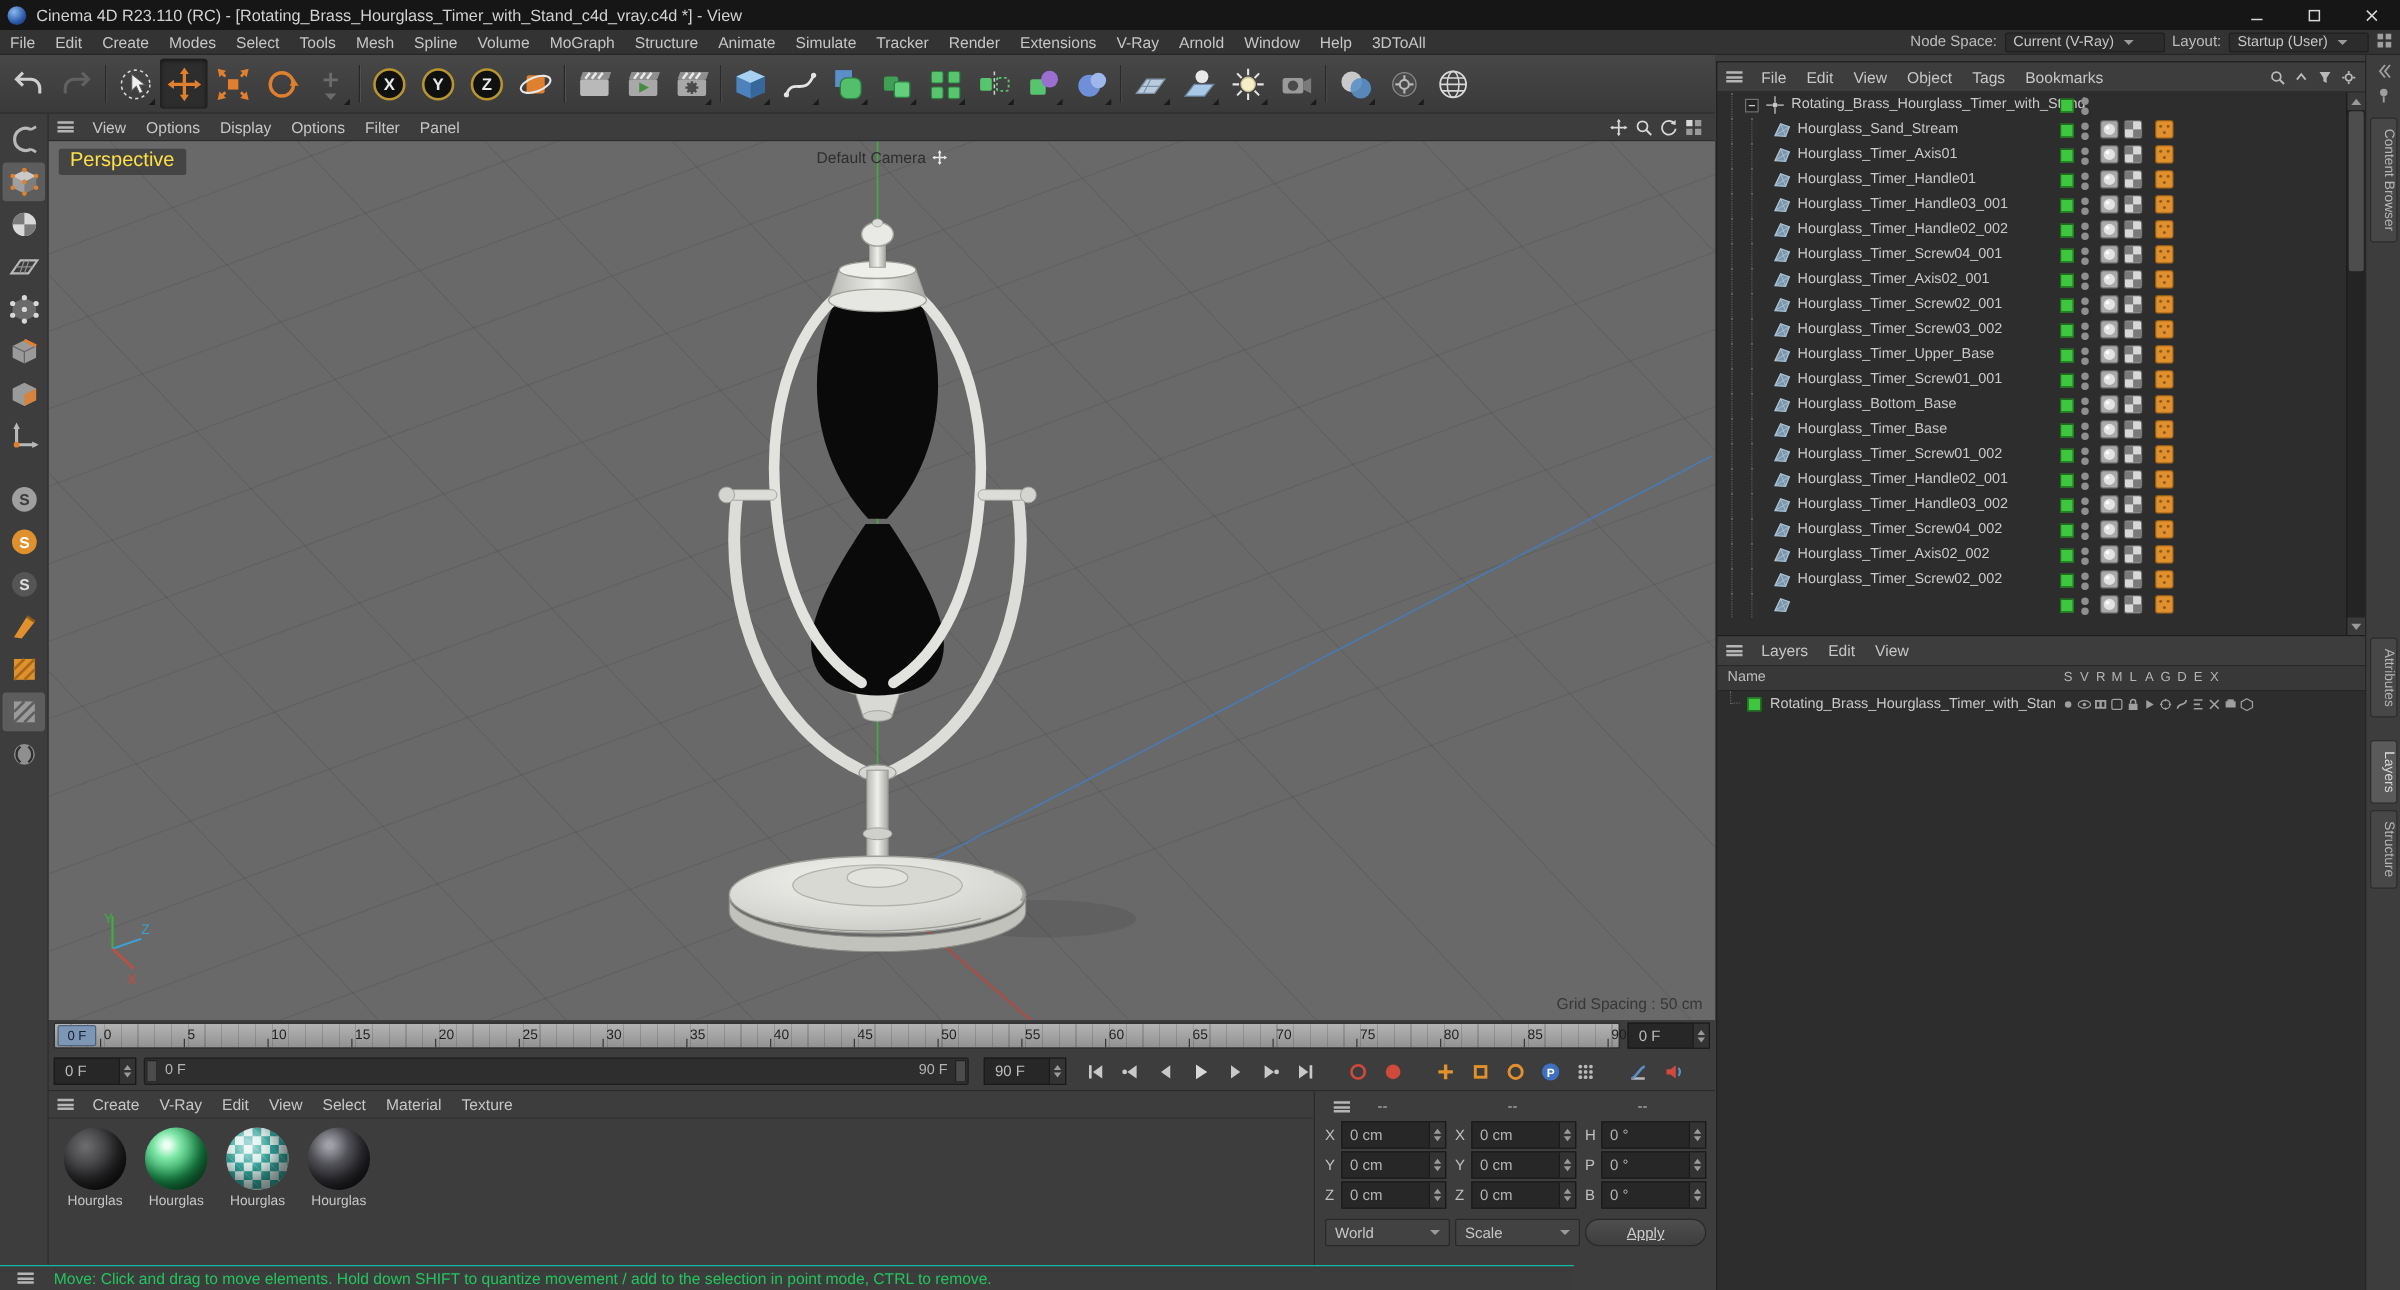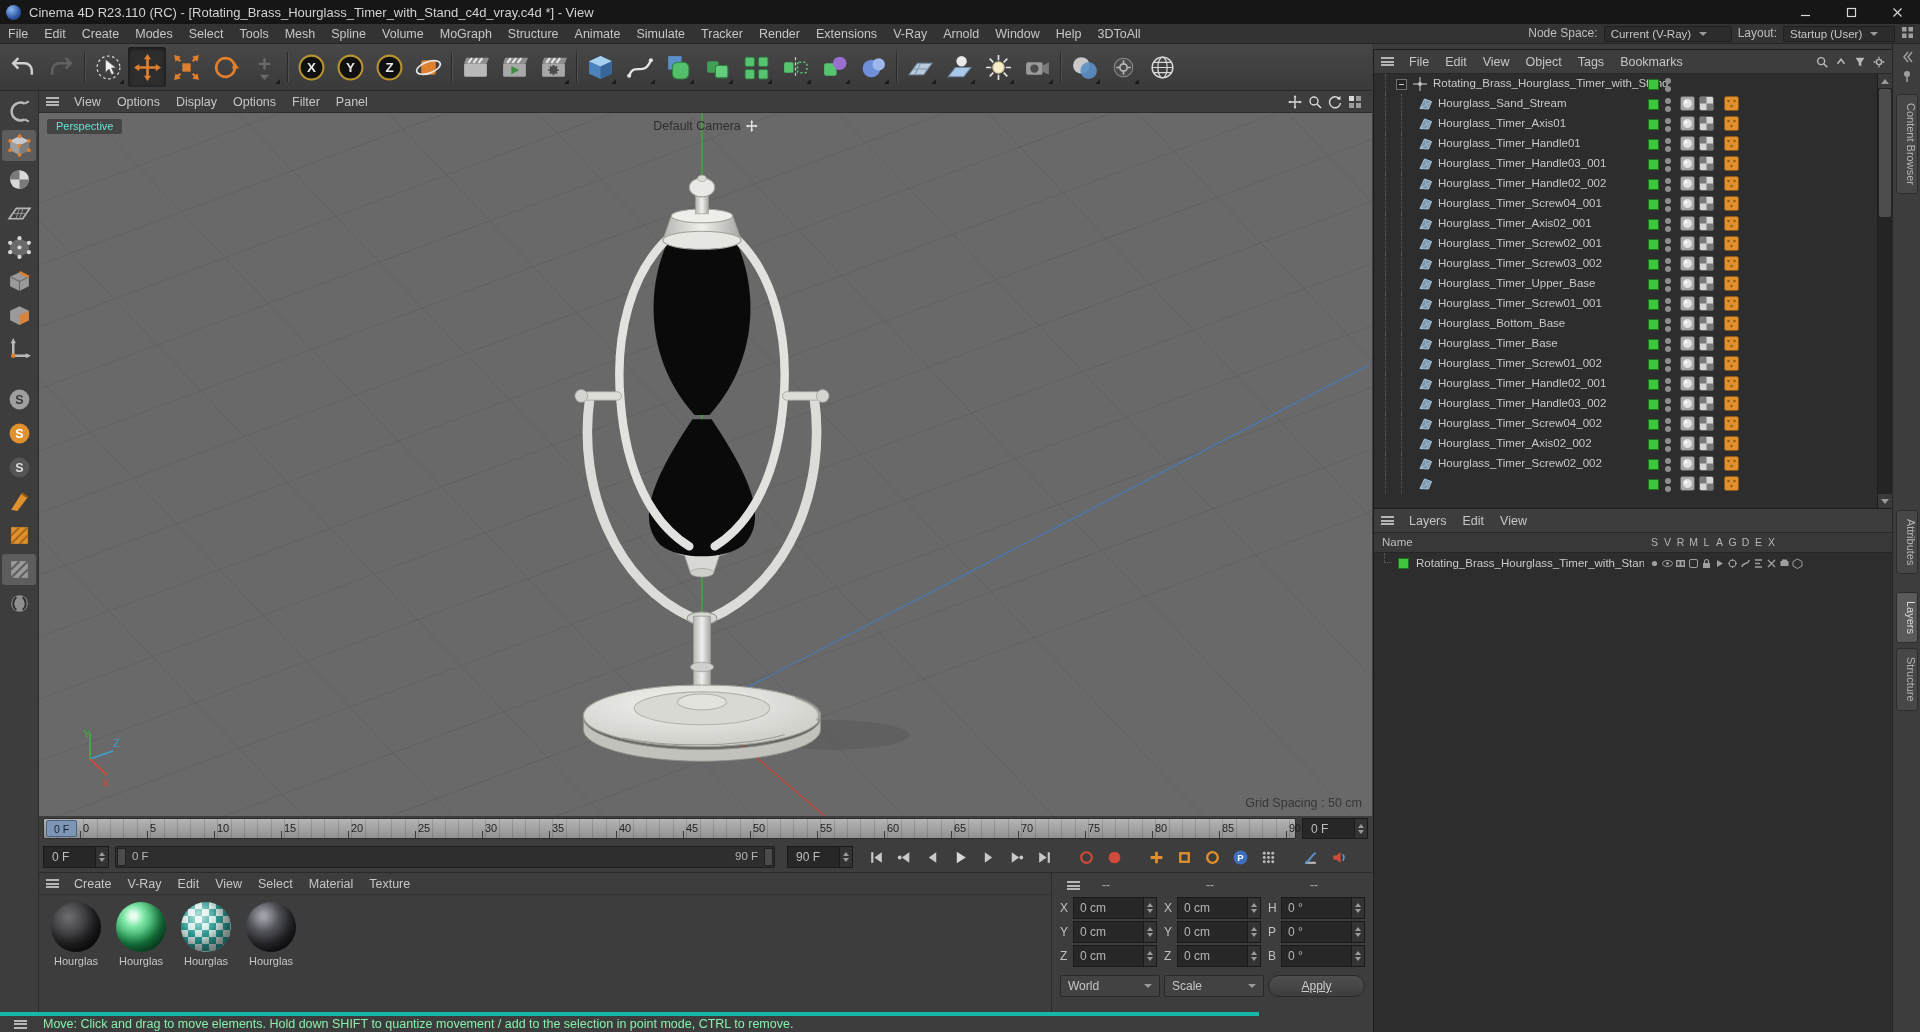--- a/index.html
+++ b/index.html
@@ -40,21 +40,21 @@
   .pal-gap{height:13px;flex:none;}
 
   
   .vp-menubar{position:absolute;left:39px;top:91px;width:1333px;height:22px;background:#3d3d3d;border-bottom:1px solid #2c2c2c;display:flex;align-items:center;font-size:12.5px;}
   .vp-corner{margin-left:auto;display:flex;gap:6px;padding-right:10px;}
   .vp-corner span svg{width:14px;height:14px;}
   .viewport{position:absolute;left:39px;top:113px;width:1333px;height:703px;background:#696969;overflow:hidden;}
   #axes,#model{position:absolute;}
   #axes{left:0;top:0;}
   #model{left:483px;top:56px;}
-  .vp-label{position:absolute;left:8px;top:6px;background:rgba(25,25,25,.45);color:#5eead4;padding:1px 9px 2px;border-radius:2px;font-size:11px;}
+  .vp-label{position:absolute;left:8px;top:6px;background:rgba(25,25,25,.45);color:#fde047;padding:1px 9px 2px;border-radius:2px;font-size:16px;}
   .vp-camera{position:absolute;left:50%;top:6px;transform:translateX(-50%);color:#2e2e2e;font-size:12.5px;display:flex;align-items:center;gap:5px;}
   .vp-grid-label{position:absolute;right:10px;bottom:6px;color:#373737;font-size:12.5px;}
   .gizmo{position:absolute;left:24px;top:612px;}
 
   
   .timeline{position:absolute;left:39px;top:816px;width:1333px;height:25px;background:#3d3d3d;}
   .ruler{position:absolute;left:4px;top:2px;width:1253px;height:21px;background:linear-gradient(#b4b4b4,#919191);border:1px solid #2e2e2e;border-radius:2px;background-image:repeating-linear-gradient(90deg,transparent 0 12.4px,rgba(0,0,0,.14) 12.4px 13.4px),linear-gradient(#b4b4b4,#919191);}
   .tick{position:absolute;top:0;height:100%;}
   .tick i{position:absolute;left:0;bottom:0;width:1px;height:7px;background:#3a3a3a;}
   .tick span{position:absolute;left:3px;top:3px;font-size:11px;color:#1f1f1f;}
@@ -94,21 +94,21 @@
   
   .coords{width:320px;position:relative;font-size:12px;}
   .co-burger{position:absolute;left:8px;top:6px;}
   .co-h{position:absolute;top:5px;color:#b5b5b5;}
   .co-label{position:absolute;width:12px;color:#c0c0c0;line-height:22px;}
   .co-field{position:absolute;width:84px;height:22px;background:#272727;border:1px solid #1a1a1a;display:flex;align-items:center;padding-left:6px;color:#b5b5b5;}
   .co-select{position:absolute;height:22px;background:#424242;border:1px solid #292929;border-radius:2px;display:flex;align-items:center;justify-content:space-between;padding:0 7px;color:#c6c6c6;}
   .apply{position:absolute;height:22px;background:linear-gradient(#4e4e4e,#3e3e3e);border:1px solid #292929;border-radius:11px;display:flex;align-items:center;justify-content:center;color:#cdcdcd;text-decoration:underline;}
 
   
-  .statusbar{position:absolute;left:0;top:1012px;width:1259px;height:20px;background:#3c3c3c;border-top:4px solid #14b8a6;display:flex;align-items:center;gap:9px;padding-left:7px;font-size:12.5px;color:#86efac;}
+  .statusbar{position:absolute;left:0;top:1012px;width:1259px;height:20px;background:#3c3c3c;border-top:1px solid #14b8a6;display:flex;align-items:center;gap:9px;padding-left:7px;font-size:12.5px;color:#22c55e;}
 
   
   .right-panel{position:absolute;left:1373px;top:49px;width:519px;height:983px;background:#2d2d2d;border-left:1px solid #1e1e1e;border-top:1px solid #1e1e1e;}
   .om-menu,.lm-menu{height:24px;background:#3d3d3d;border-bottom:1px solid #282828;display:flex;align-items:center;font-size:12.5px;}
   .om-menu-icons{margin-left:auto;display:flex;gap:5px;padding-right:6px;}
   .om-menu-icons span svg{width:14px;height:14px;}
   .om-tree{position:absolute;left:0;top:24px;right:15px;height:434px;overflow:hidden;background:#2d2d2d;}
   .om-row{height:20px;position:relative;}
   .expander{position:absolute;top:5px;width:11px;height:11px;background:#242424;border:1px solid #707070;}
   .expander::after{content:"";position:absolute;left:2px;top:4px;width:5px;height:1px;background:#cdcdcd;}

